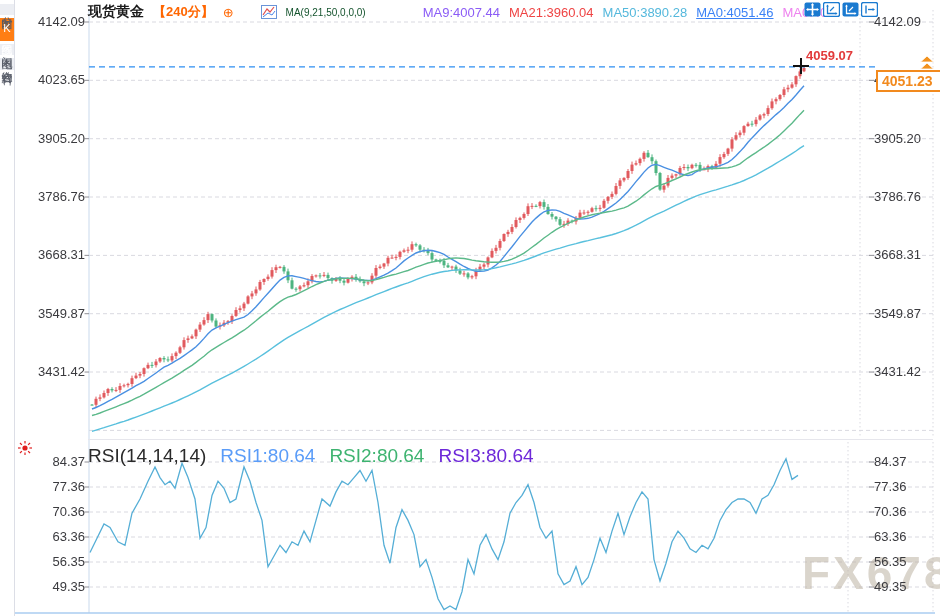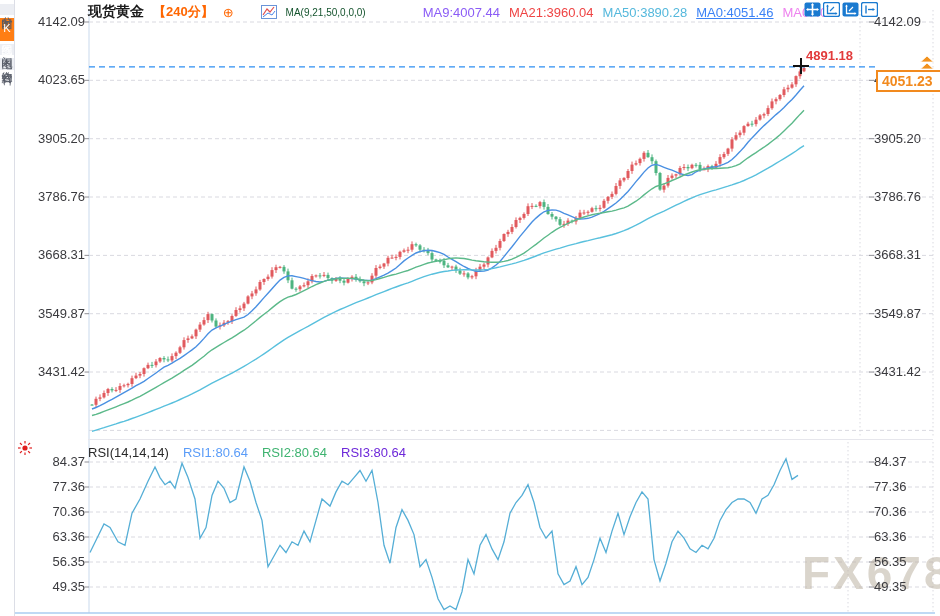--- a/index.html
+++ b/index.html
@@ -29,22 +29,22 @@
   .tick-label.right{left:874px;text-align:left;}
   
   #high-label{left:806px;top:48px;font-size:13px;font-weight:bold;z-index:5;}
   #price-box{left:876px;top:70px;width:58px;height:18px;background:#ffffff;border:2px solid #f28a1e;
              font-size:14px;font-weight:bold;line-height:18px;padding-left:4px;z-index:5;}
   #cross-h{left:793px;top:65px;width:16px;height:2px;background:#111;z-index:5;}
   #cross-v{left:800px;top:58px;width:2px;height:16px;background:#111;z-index:5;}
   #up-arrow{left:918px;top:55px;z-index:6;}
   
   #rsi-header{left:88px;top:445px;display:flex;gap:14px;align-items:center;z-index:4;white-space:nowrap;}
-  #rsi-header .t{font-size:13px;color:#2a2a2a;}
-  #rsi-header .ri{font-size:13px;}
+  #rsi-header .t{font-size:19px;color:#2a2a2a;}
+  #rsi-header .ri{font-size:19px;}
   #sun-icon{left:17px;top:440px;z-index:4;}
   
   #watermark{left:802px;top:546px;font-size:46px;font-weight:bold;letter-spacing:3px;opacity:0.55;z-index:2;}
   #chart-svg{left:0;top:0;z-index:1;}
 </style>
 </head>
 <body>
 
 <svg id="chart-svg" class="abs" width="940" height="616">
     <line x1="89" y1="22.0" x2="933" y2="22.0" stroke="#d9d9e0" stroke-width="1" stroke-dasharray="4 3"></line>
@@ -533,21 +533,21 @@
     <div class="tick-label left" style="top: 504px;">70.36</div>
     <div class="tick-label right" style="top: 504px;">70.36</div>
     <div class="tick-label left" style="top: 529px;">63.36</div>
     <div class="tick-label right" style="top: 529px;">63.36</div>
     <div class="tick-label left" style="top: 554px;">56.35</div>
     <div class="tick-label right" style="top: 554px;">56.35</div>
     <div class="tick-label left" style="top: 579px;">49.35</div>
     <div class="tick-label right" style="top: 579px;">49.35</div>
   </div>
 
-<div id="high-label" class="abs" style="color: rgb(226, 59, 59);">4891.18</div>
+<div id="high-label" class="abs" style="color: rgb(226, 59, 59);">4059.07</div>
 <div id="cross-h" class="abs"></div>
 <div id="cross-v" class="abs"></div>
 <div id="price-box" class="abs" style="color: rgb(242, 138, 30); border-color: rgb(242, 138, 30);">4051.23</div>
 <svg id="up-arrow" class="abs" width="18" height="17">
   <polygon points="9,1 15.5,7 2.5,7" fill="#f2921e" stroke="#fff" stroke-width="0.8"></polygon>
   <polygon points="9,8 15.5,14 2.5,14" fill="#f2921e" stroke="#fff" stroke-width="0.8"></polygon>
 </svg>
 
 <svg id="sun-icon" class="abs" width="16" height="16">
   <circle cx="8" cy="8" r="2.6" fill="#e02020"></circle>

